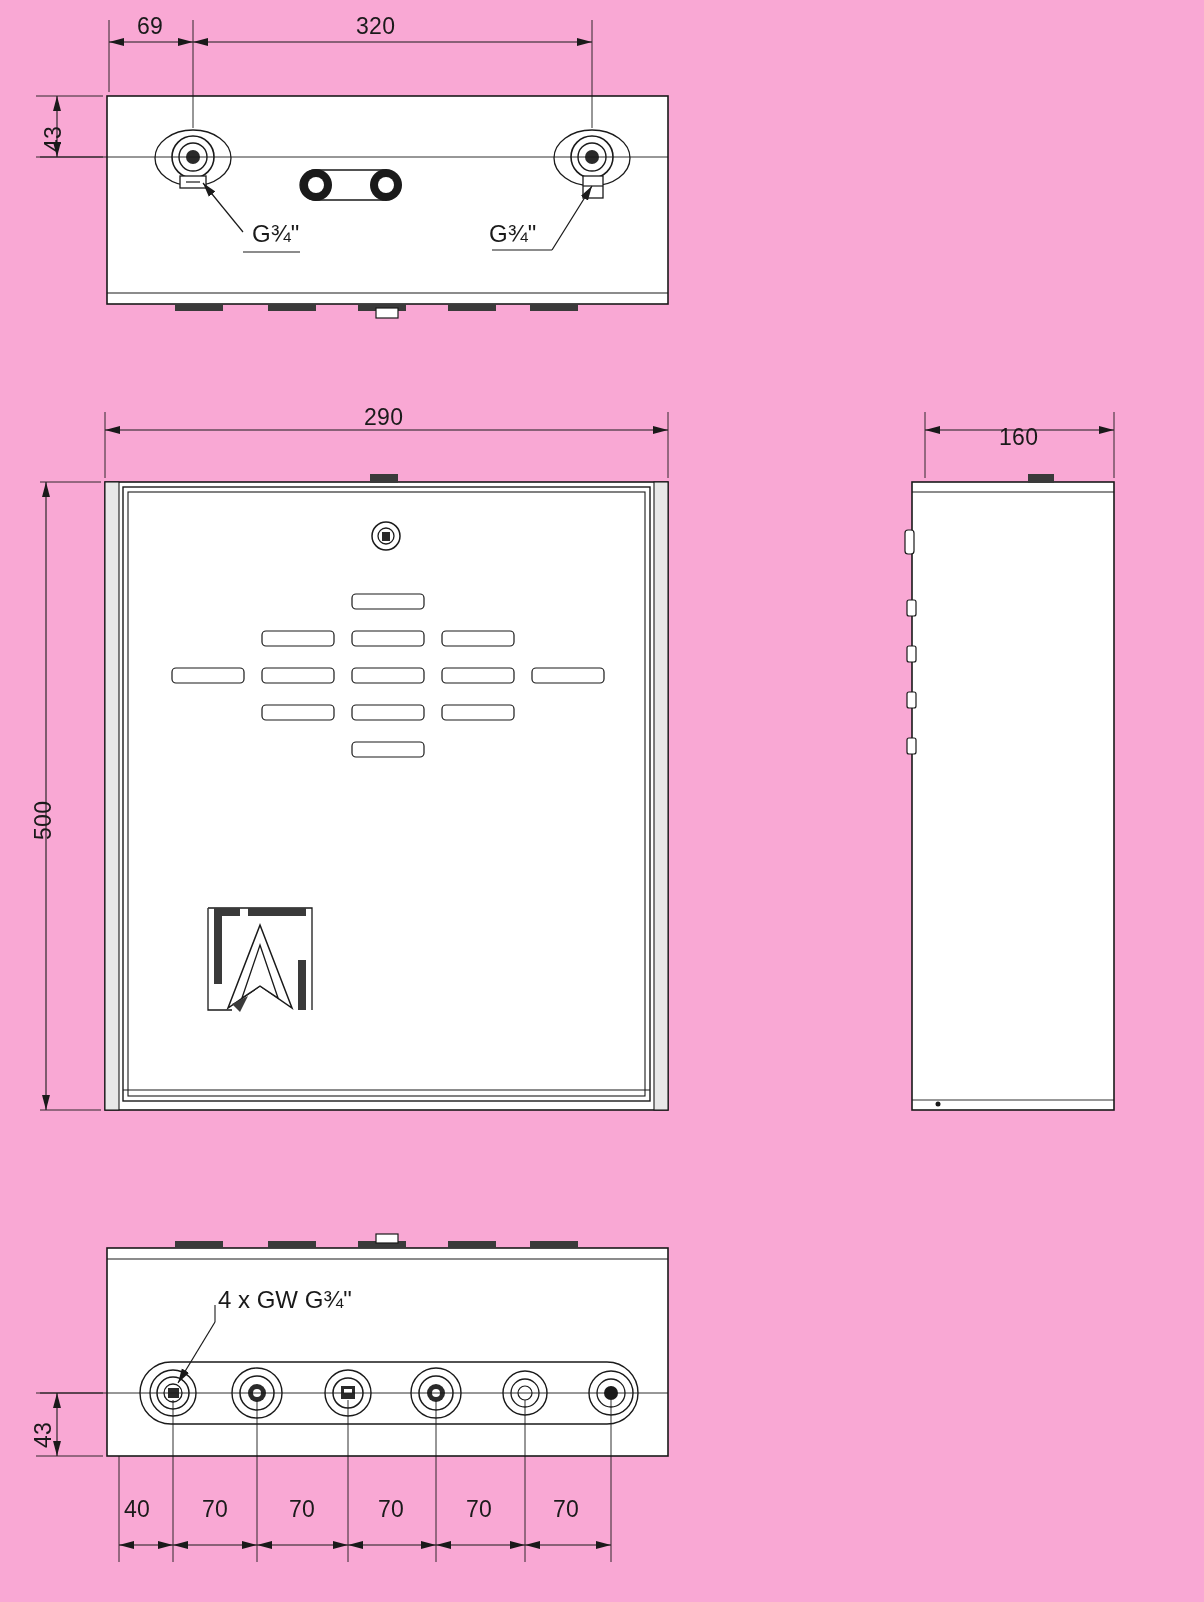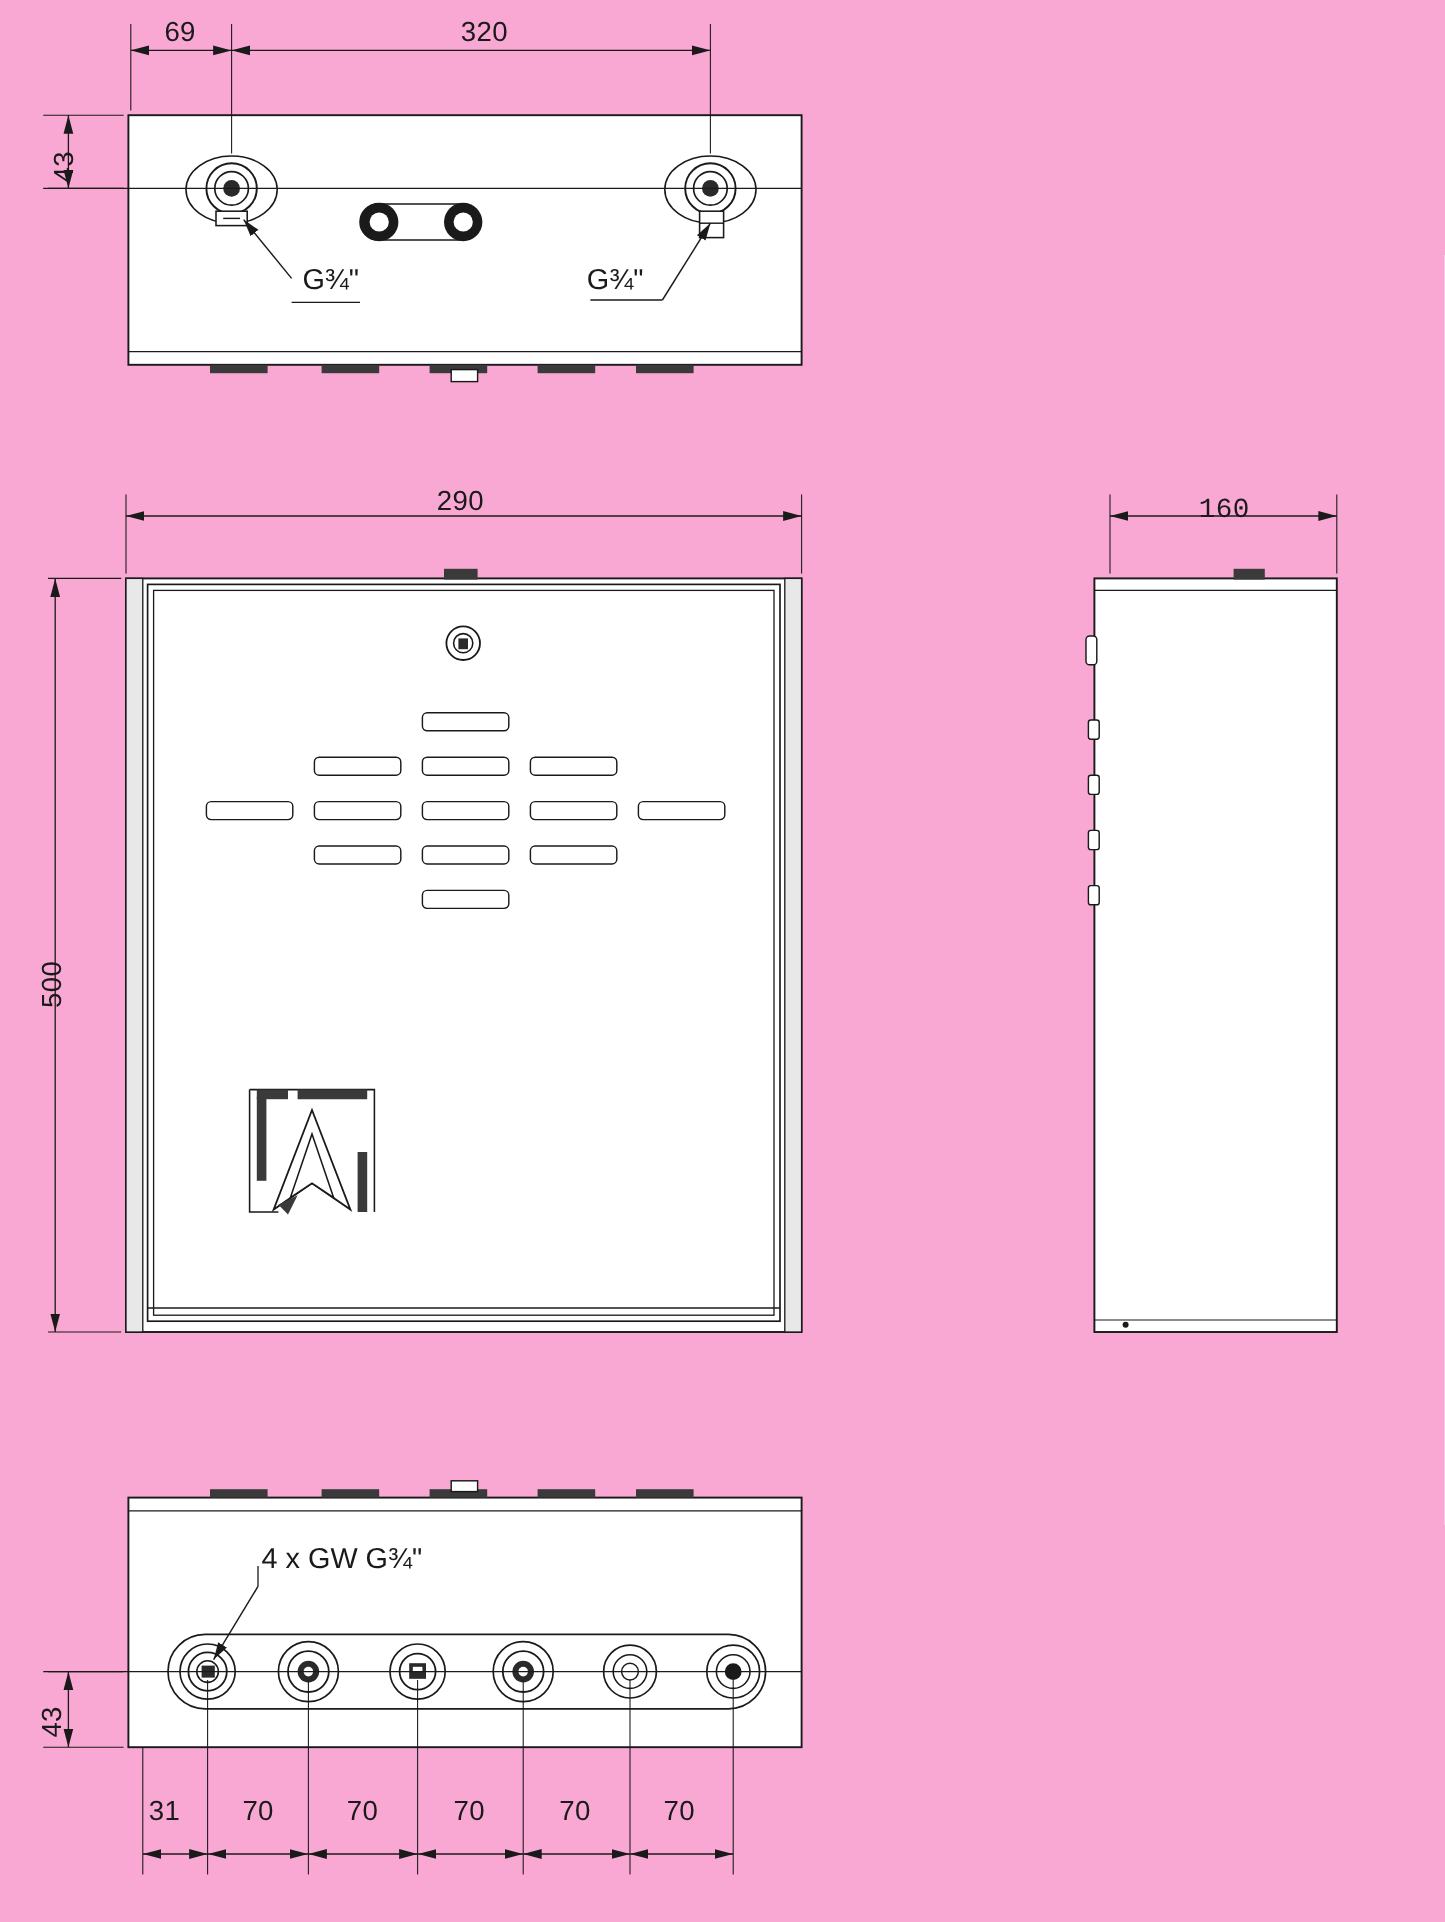--- a/index.html
+++ b/index.html
@@ -274,34 +274,34 @@
         <line x1="257" y1="1545" x2="348" y2="1545" marker-start="url(#arrL)" marker-end="url(#arrR)"></line>
         <line x1="348" y1="1545" x2="436" y2="1545" marker-start="url(#arrL)" marker-end="url(#arrR)"></line>
         <line x1="436" y1="1545" x2="525" y2="1545" marker-start="url(#arrL)" marker-end="url(#arrR)"></line>
         <line x1="525" y1="1545" x2="611" y2="1545" marker-start="url(#arrL)" marker-end="url(#arrR)"></line>
       </g>
 
     </g>
   </svg>
 
   <div class="dimtext" style="left:137px; top:13px;">69</div>
-  <div class="dimtext" style="left:384px; top:13px;">320</div>
+  <div class="dimtext" style="left:356px; top:13px;">320</div>
   <div class="dimtext vert" style="left:40px; top:152px;">43</div>
 
   <div class="labeltext" style="left:252px; top:220px;">G¾"</div>
   <div class="labeltext" style="left:489px; top:220px;">G¾"</div>
 
   <div class="dimtext" style="left:364px; top:404px;">290</div>
   <div class="dimtext vert" style="left:30px; top:840px;">500</div>
 
-  <div class="dimtext" style="left:999px; top:412px;font-family:Liberation Mono, monospace;">160</div>
+  <div class="dimtext" style="left:999px; top:424px;">160</div>
 
   <div class="labeltext" style="left:218px; top:1286px;">4 x GW G¾"</div>
   <div class="dimtext vert" style="left:30px; top:1448px;">43</div>
 
-  <div class="dimtext" style="left:124px; top:1496px;">31</div>
+  <div class="dimtext" style="left:124px; top:1496px;">40</div>
   <div class="dimtext" style="left:202px; top:1496px;">70</div>
   <div class="dimtext" style="left:289px; top:1496px;">70</div>
   <div class="dimtext" style="left:378px; top:1496px;">70</div>
   <div class="dimtext" style="left:466px; top:1496px;">70</div>
   <div class="dimtext" style="left:553px; top:1496px;">70</div>
 
 </div>
 
 </body></html>

